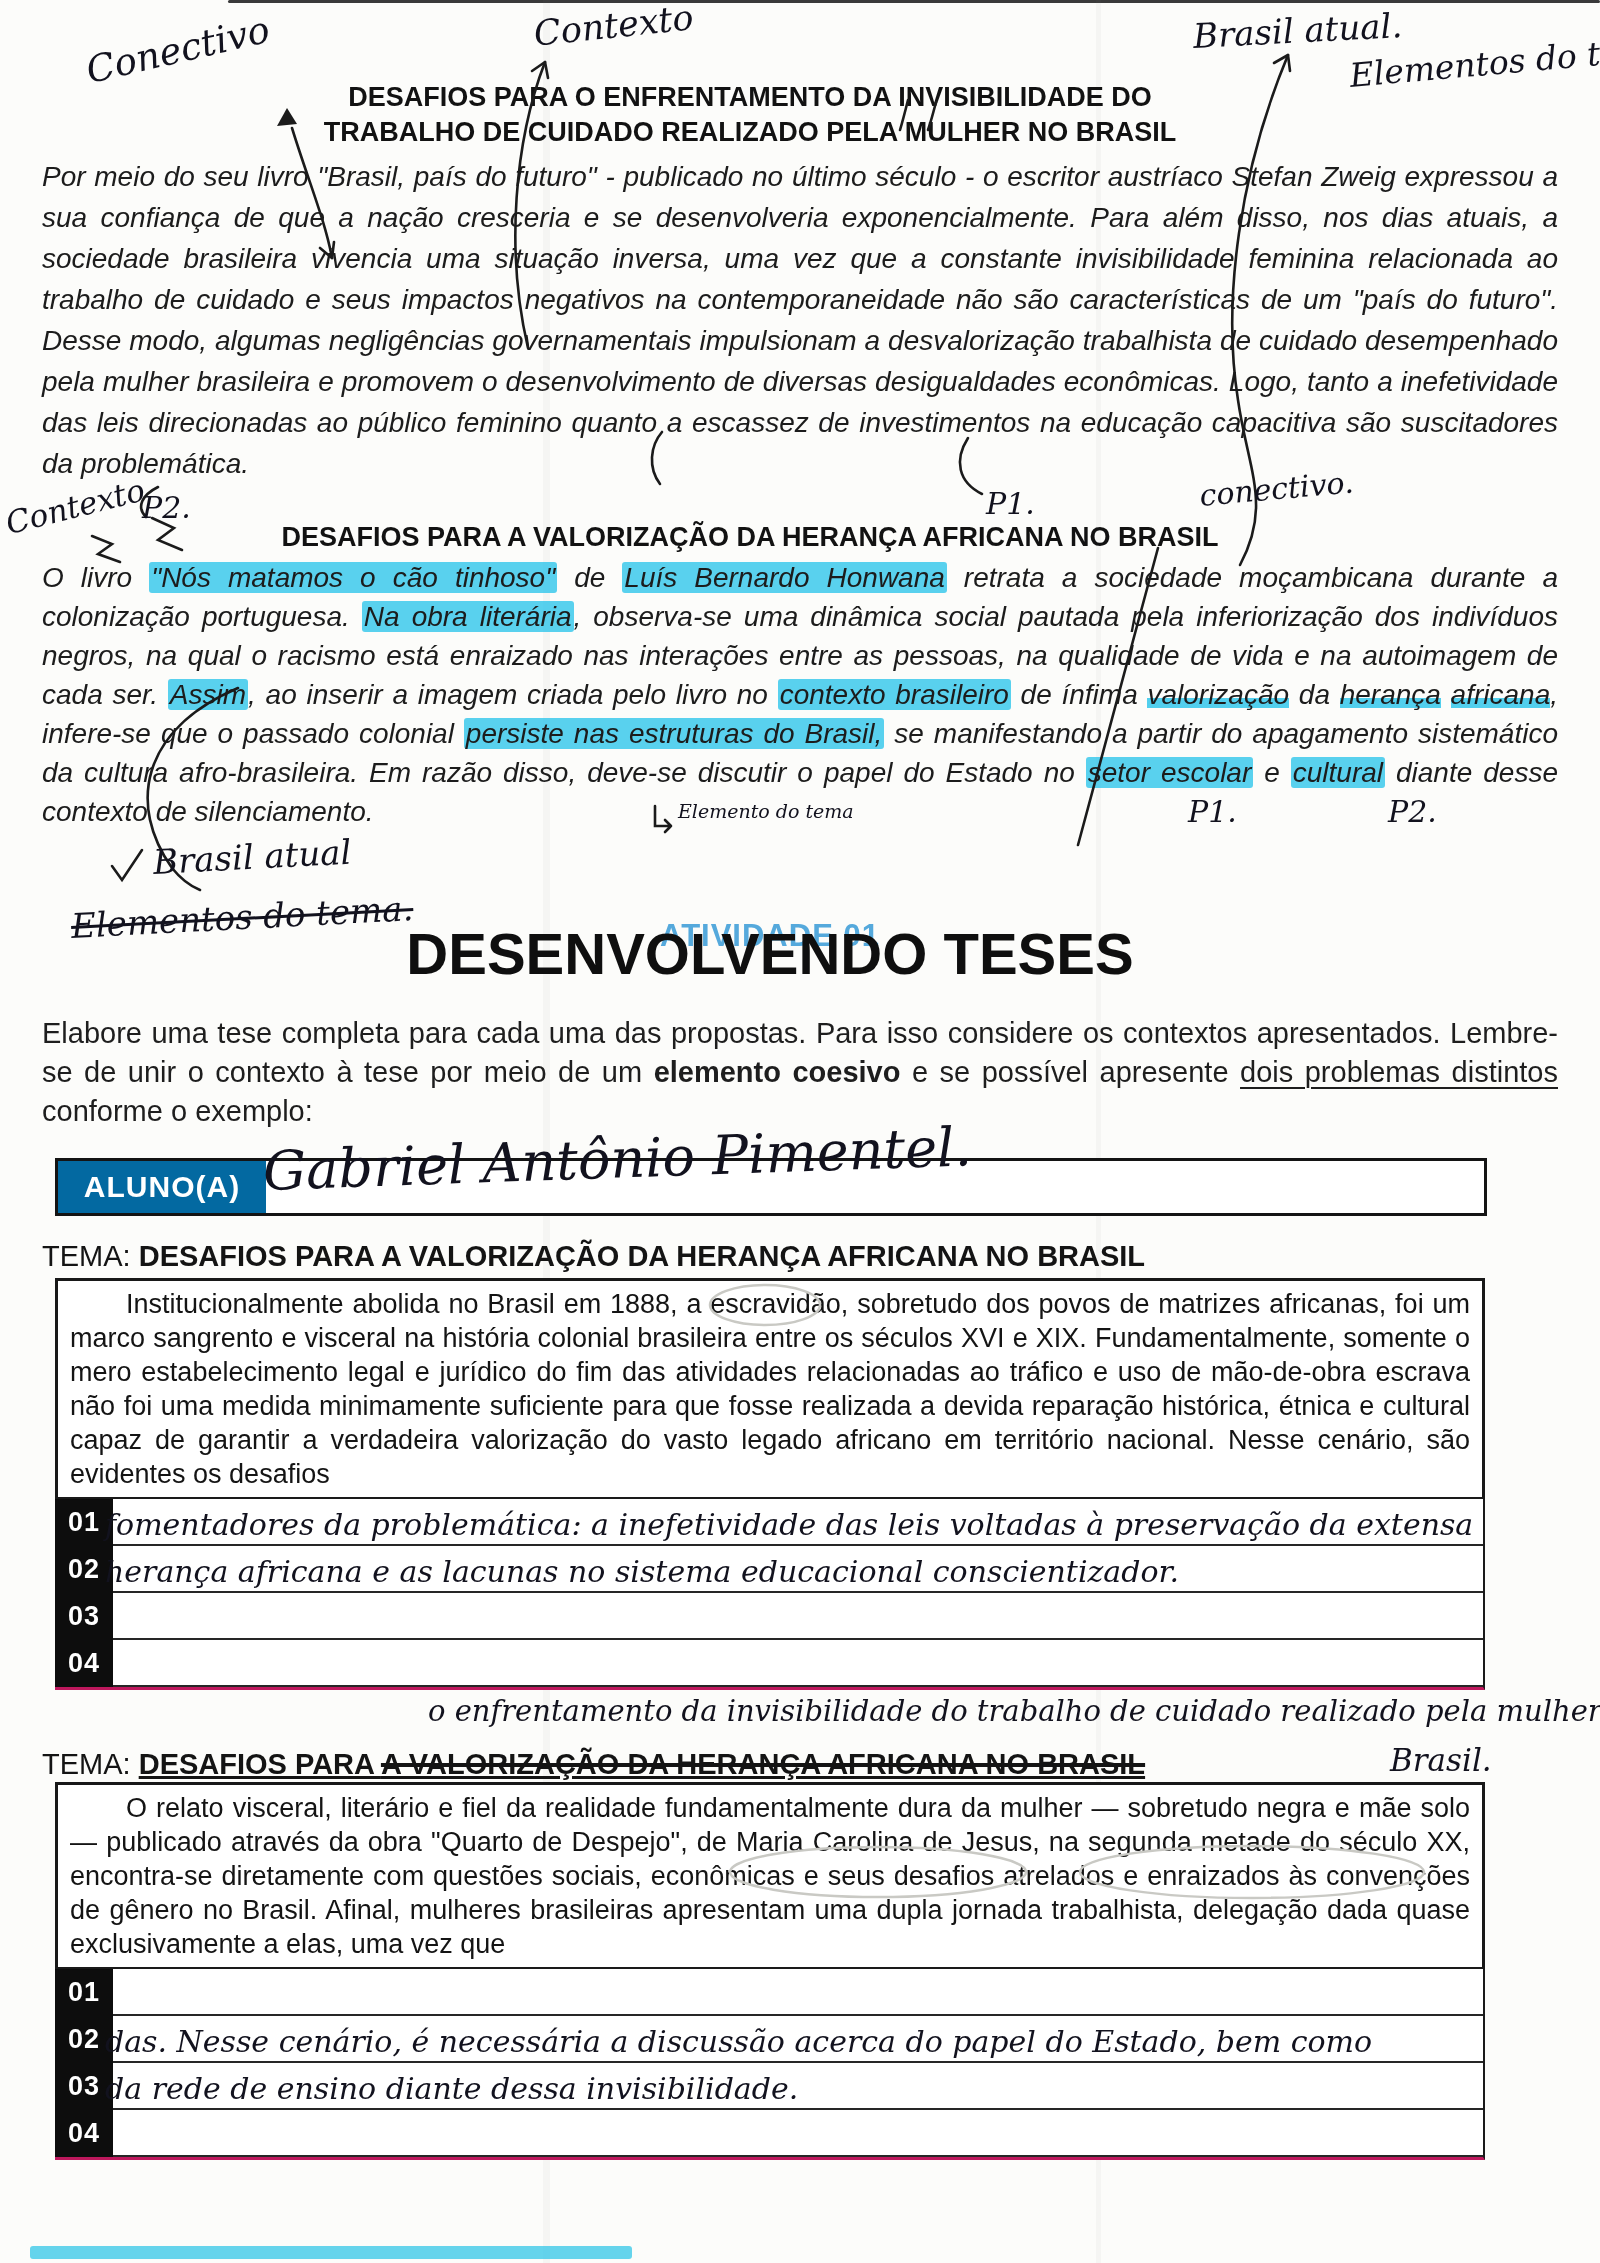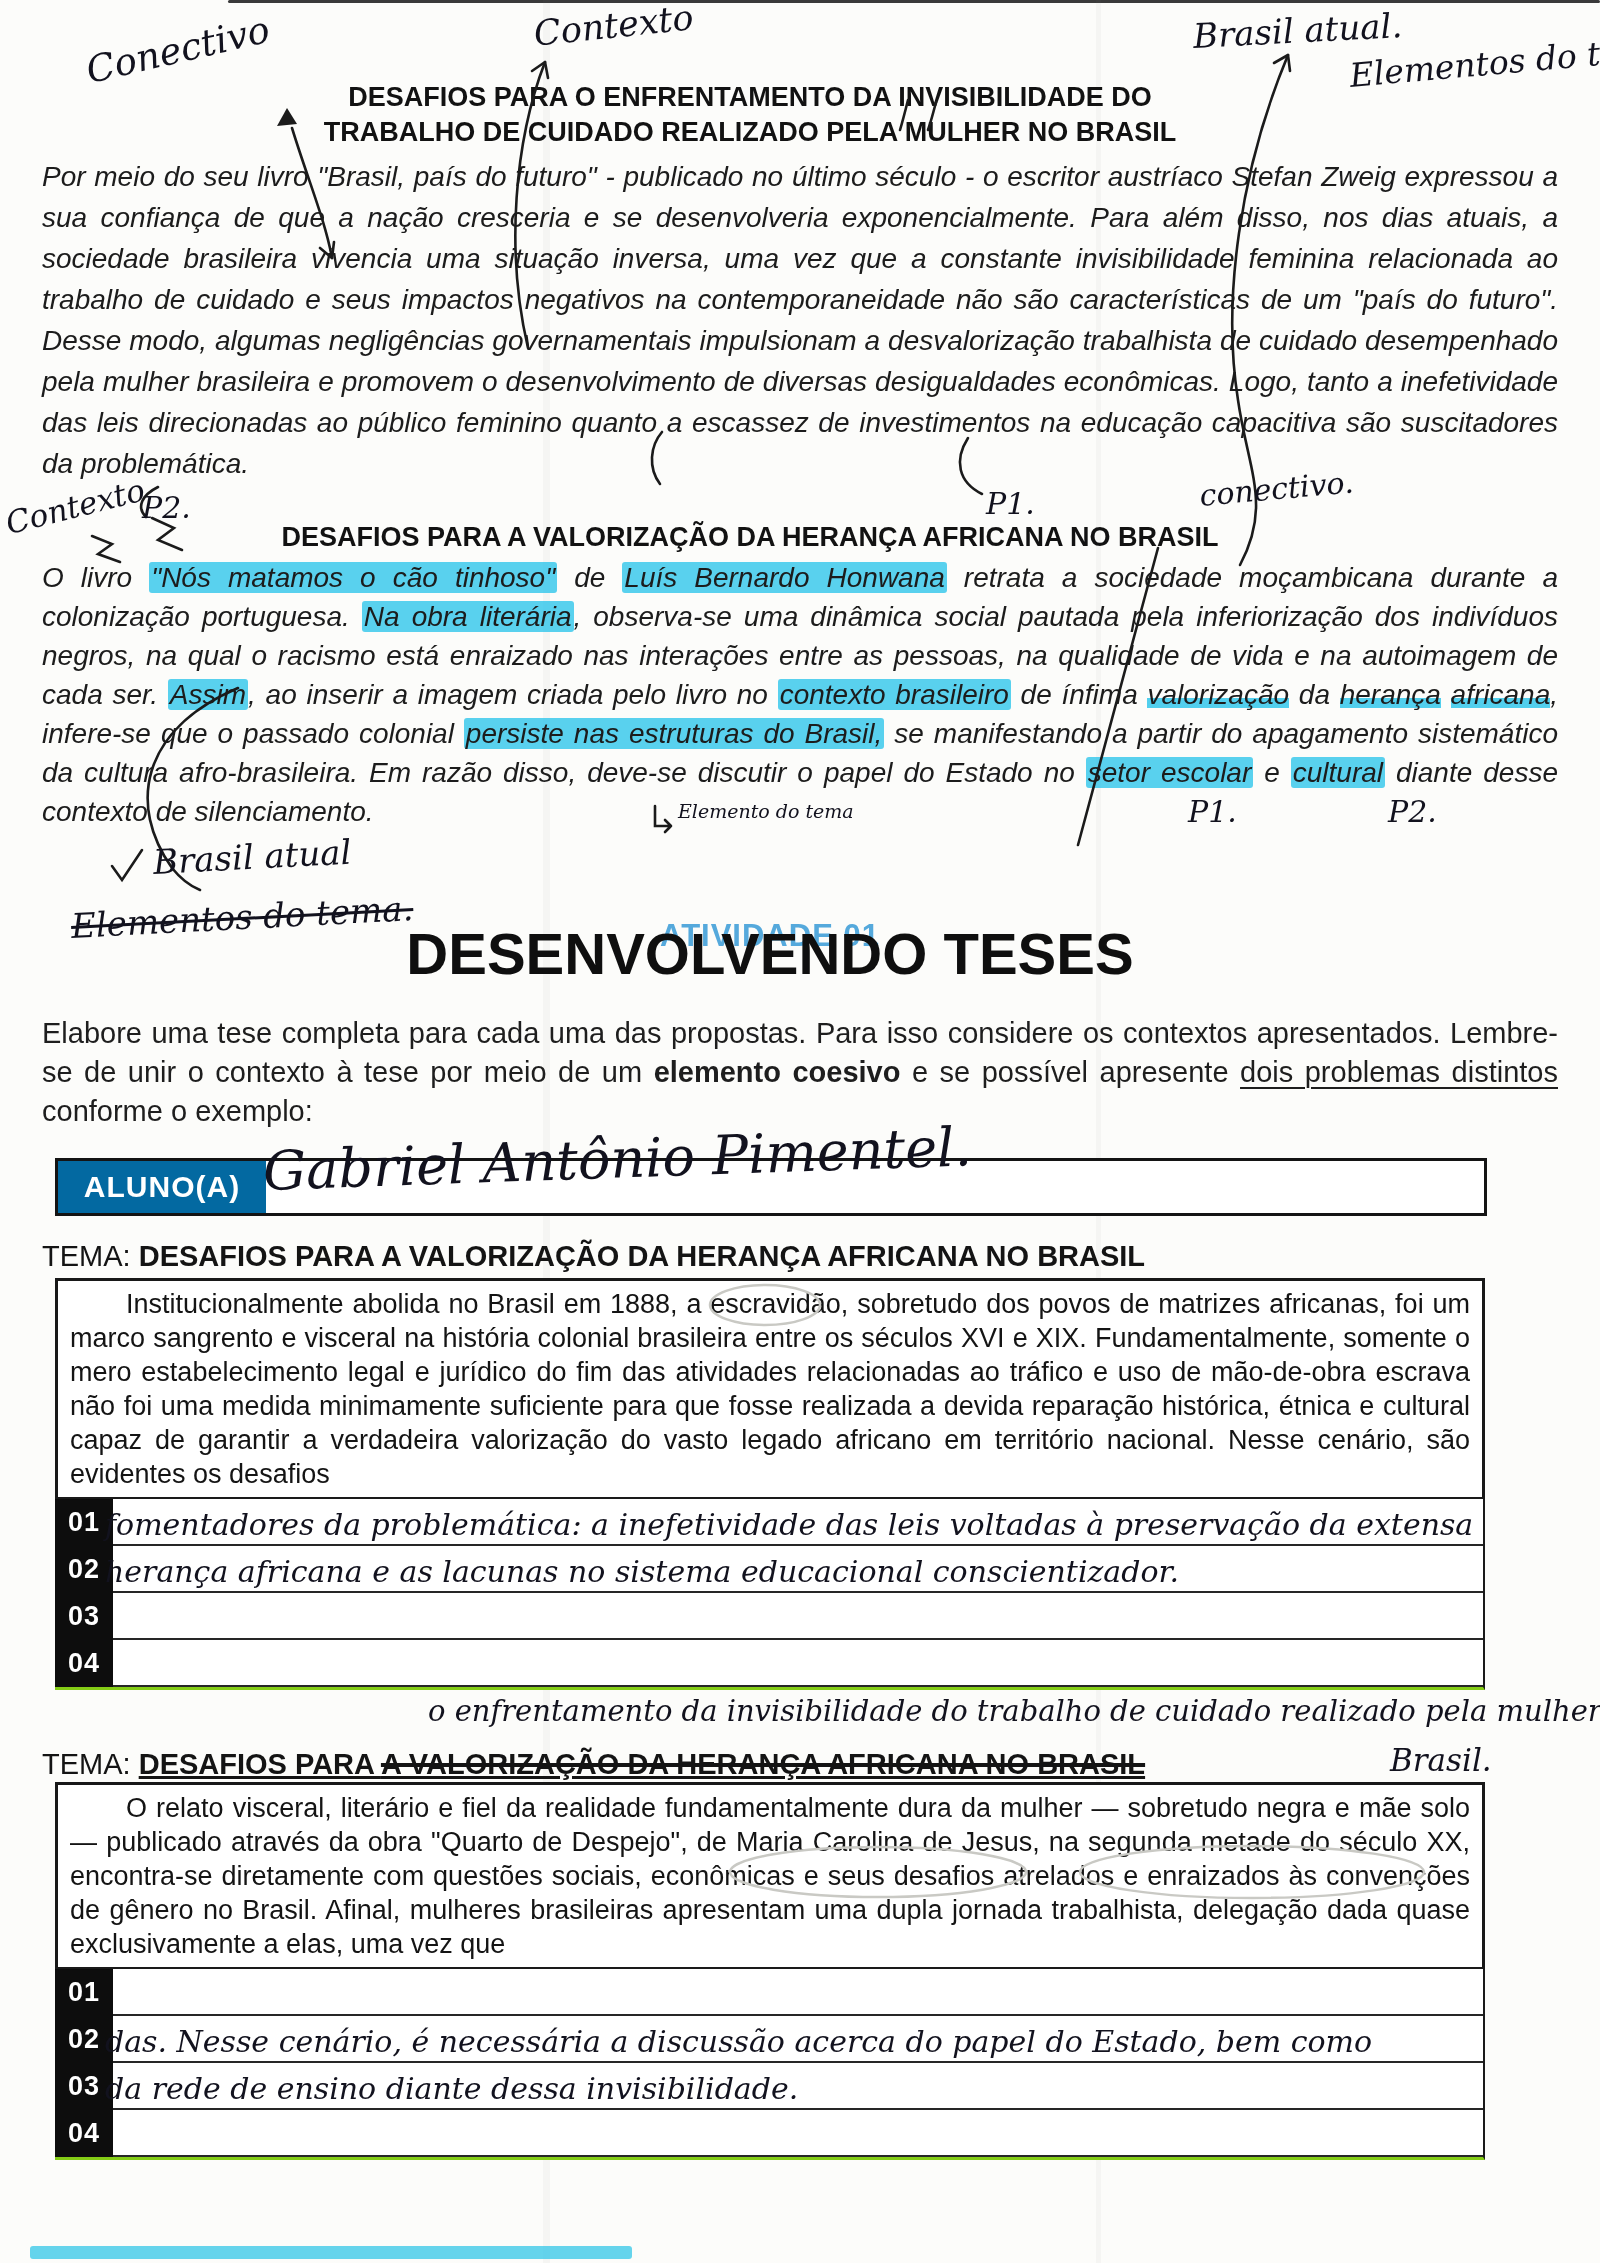--- a/index.html
+++ b/index.html
@@ -34,21 +34,21 @@
   
   .tema{position:absolute;left:42px;font-size:29px;color:#141414;white-space:nowrap;}
   .tema .bold{font-weight:700;}
   .tema2-bold{font-weight:700;text-decoration:underline;text-decoration-thickness:2.5px;}
   .struck{text-decoration:line-through;text-decoration-thickness:3.5px;}
   
   .box{position:absolute;left:55px;width:1400px;border:3px solid #181818;padding:6px 12px 8px;
        font-size:27px;line-height:34px;text-align:justify;color:#141414;text-indent:56px;background:#fff;}
   
   .anstable{position:absolute;left:55px;width:1428px;border-top:2px solid #1a1a1a;
-            border-right:2px solid #1a1a1a;border-bottom:3px solid #84cc16;background:#fff;}
+            border-right:2px solid #1a1a1a;border-bottom:3px solid #be185d;background:#fff;}
   .ansrow{display:flex;height:47px;position:relative;}
   .ansrow .num{width:58px;background:#0d0d0d;color:#fff;font-weight:700;font-size:27px;
                display:flex;align-items:center;justify-content:center;letter-spacing:1px;}
   .ansrow .rule{flex:1;border-bottom:2.5px solid #262626;}
   .hwline{position:absolute;left:50px;bottom:4px;font-size:30px;z-index:3;}
   
   .hw{position:absolute;font-family:"DejaVu Serif",serif;font-style:italic;color:#12121e;
       white-space:nowrap;transform-origin:left top;z-index:4;}
   .r-3{transform:rotate(-3deg);} .r-5{transform:rotate(-5deg);} .r-6{transform:rotate(-6deg);}
   .r-13{transform:rotate(-13deg);} .r-14{transform:rotate(-14deg);}

